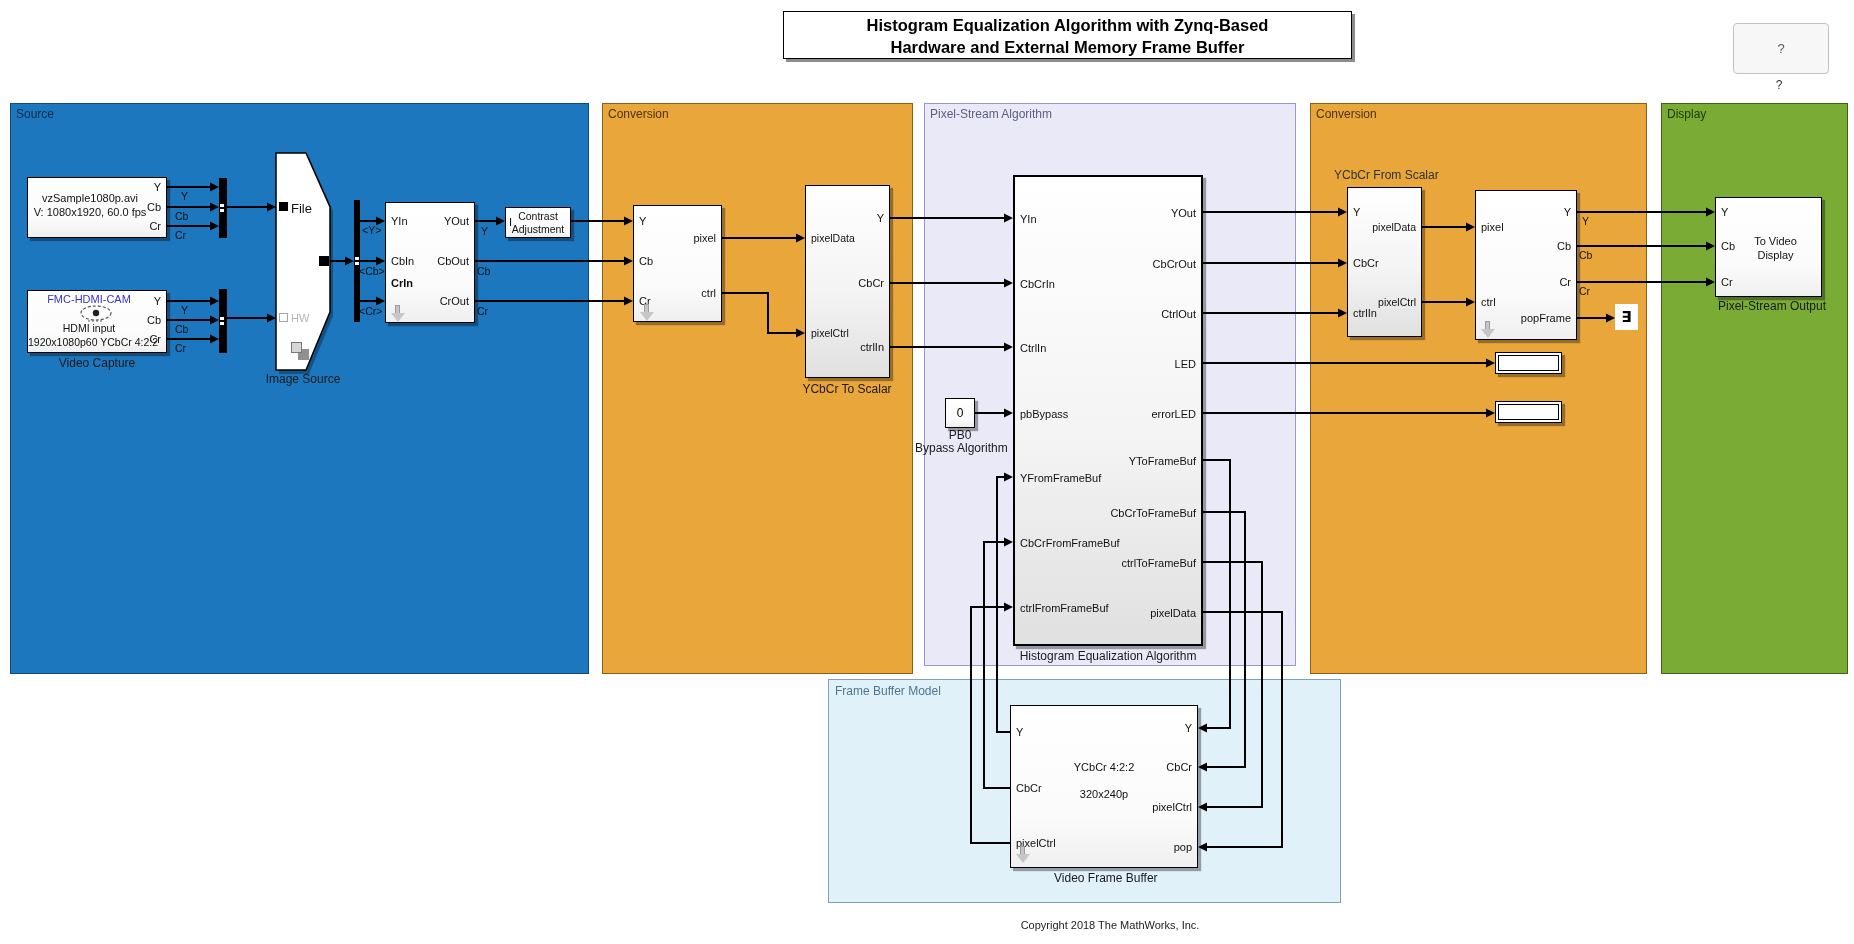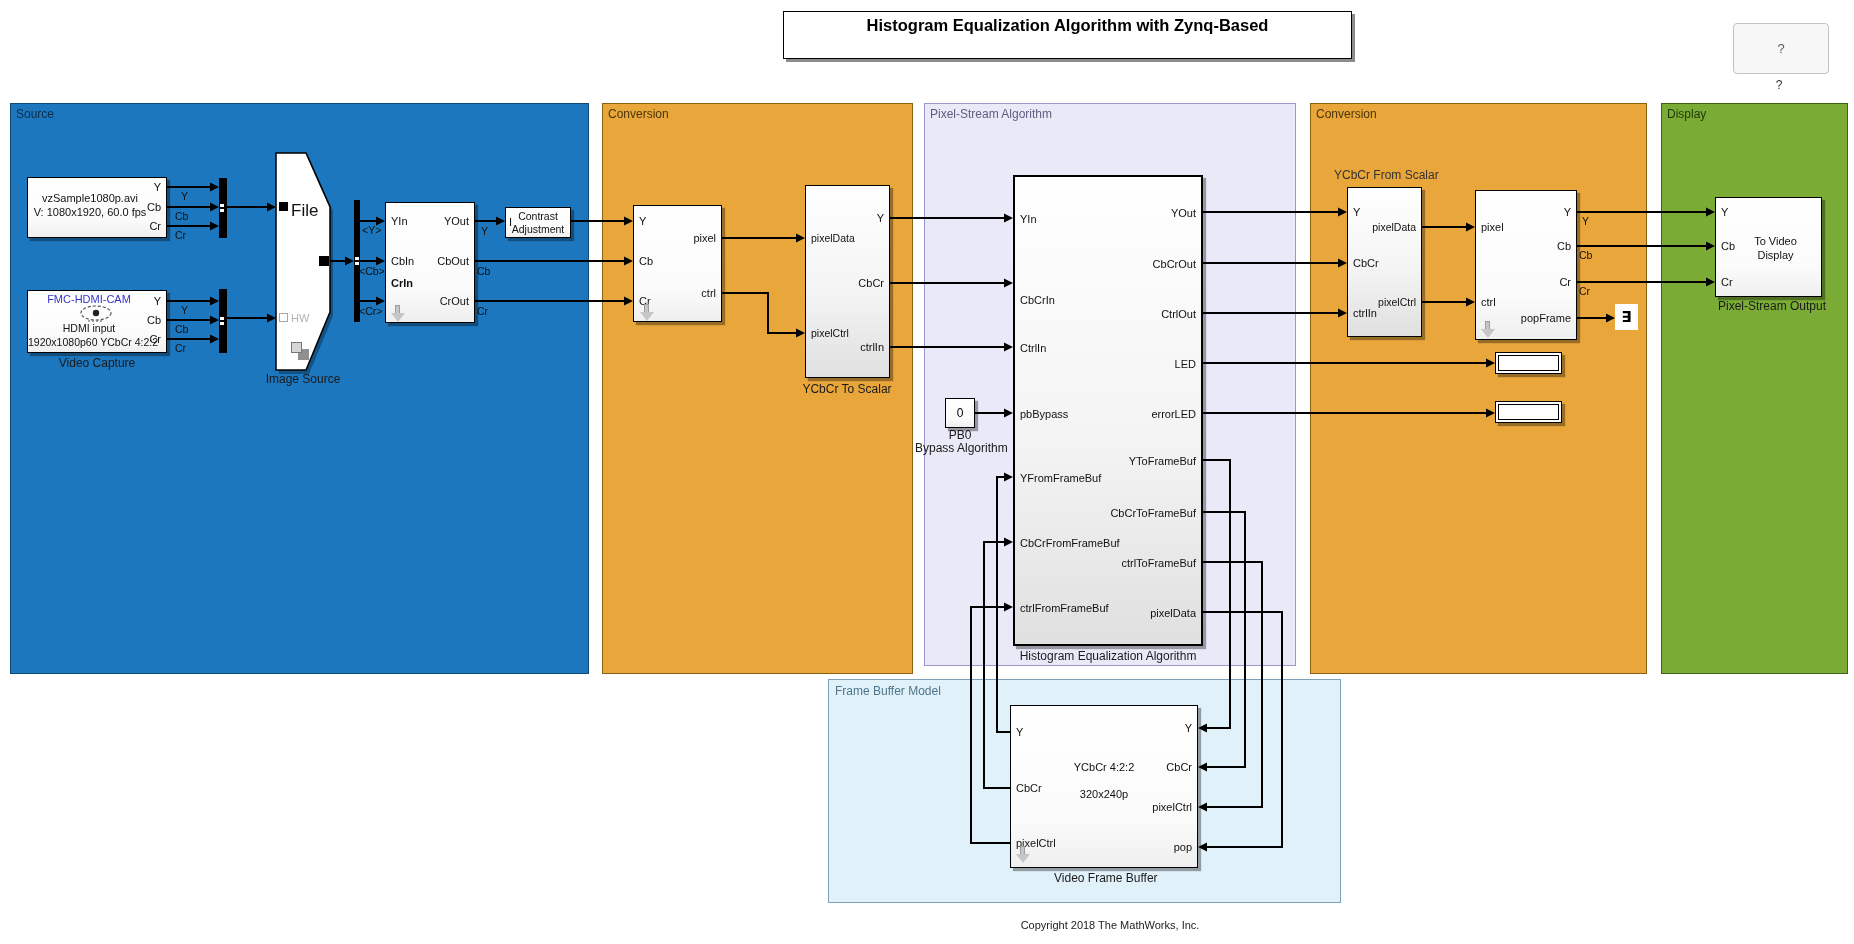--- a/index.html
+++ b/index.html
@@ -71,20 +71,21 @@
   </div>
   <div class="area" style="left: 1661px; top: 103px; width: 187px; height: 571px; border-color: rgb(61, 100, 20); background-color: rgb(122, 172, 53);">
     <div class="area-label" style="left:5px;top:3px;color:#223A0A;">Display</div>
   </div>
   <div class="area" style="left: 828px; top: 679px; width: 513px; height: 224px; border-color: rgb(127, 160, 182); background-color: rgb(225, 241, 250);">
     <div class="area-label" style="left:6px;top:4px;color:#4E758C;">Frame Buffer Model</div>
   </div>
 
   <div class="title-box">
     <div>Histogram Equalization Algorithm with Zynq-Based</div>
+    <div>Hardware and External Memory Frame Buffer</div>
   </div>
   <div class="help-btn">?</div>
   <div class="help-cap">?</div>
 
   <svg class="wires" width="1854" height="944" viewBox="0 0 1854 944">
     <g stroke="#000" stroke-width="2" fill="none">
       <path d="M167 187 H210 M167 207 H210 M167 226 H210 M227 207 H267
                M167 301 H210 M167 320 H210 M167 339 H210 M227 318 H267
                M329 261 H345
                M360 221 H376 M360 261 H376 M360 301 H376
@@ -160,21 +161,21 @@
     </svg>
     <div class="ctext" style="top:31px;right:16px;font-size:10.5px;">HDMI input</div>
     <div class="ctext" style="top:45px;right:8px;font-size:10.5px;">1920x1080p60 YCbCr 4:2:2</div>
     <span class="pr" style="top:5px;">Y</span>
     <span class="pr" style="top:24px;">Cb</span>
     <span class="pr" style="top:43px;">Cr</span>
   </div>
   <div class="cap" style="left:47px;top:356px;width:100px;">Video Capture</div>
 
   <div class="sq" style="left:279px;top:202px;width:9px;height:9px;background:#000;"></div>
-  <span class="sig" style="left:291px;top:201px;font-size:17px;">File</span>
+  <span class="sig" style="left:291px;top:201px;font-size:13px;">File</span>
   <div class="sq" style="left:279px;top:313px;width:9px;height:9px;background:#fff;border:1.5px solid #a6a6a6;"></div>
   <span class="sig" style="left:291px;top:312px;font-size:11px;color:#b4b4b4;">HW</span>
   <div class="sq" style="left:298px;top:349px;width:11px;height:11px;background:#909090;"></div>
   <div class="sq" style="left:291px;top:342px;width:11px;height:11px;background:#d6d6d6;border:1px solid #777;"></div>
   <div class="sq" style="left:319px;top:256px;width:10px;height:10px;background:#000;"></div>
   <div class="cap" style="left:253px;top:372px;width:100px;">Image Source</div>
 
   <div class="blk flat" style="left:385px;top:202px;width:90px;height:121px;">
     <span class="pl" style="top:13px;">YIn</span>
     <span class="pl" style="top:53px;">CbIn</span>
@@ -214,21 +215,21 @@
     <span class="pr" style="top:156px;">ctrlIn</span>
   </div>
   <div class="cap" style="left:797px;top:382px;width:100px;">YCbCr To Scalar</div>
 
   <div class="blk flat" style="left:945px;top:398px;width:30px;height:30px;text-align:center;font-size:12px;line-height:28px;">0</div>
   <div class="cap" style="left:930px;top:428px;width:60px;">PB0</div>
   <div class="cap" style="left:915px;top:441px;width:90px;">Bypass Algorithm</div>
 
   <div class="blk bold" style="left:1013px;top:175px;width:190px;height:471px;">
     <span class="pl" style="top:37px;">YIn</span>
-    <span class="pl" style="top:118px;">CbCrIn</span>
+    <span class="pl" style="top:102px;">CbCrIn</span>
     <span class="pl" style="top:166px;">CtrlIn</span>
     <span class="pl" style="top:232px;">pbBypass</span>
     <span class="pl" style="top:296px;">YFromFrameBuf</span>
     <span class="pl" style="top:361px;">CbCrFromFrameBuf</span>
     <span class="pl" style="top:426px;">ctrlFromFrameBuf</span>
     <span class="pr" style="top:31px;">YOut</span>
     <span class="pr" style="top:82px;">CbCrOut</span>
     <span class="pr" style="top:132px;">CtrlOut</span>
     <span class="pr" style="top:182px;">LED</span>
     <span class="pr" style="top:232px;">errorLED</span>

